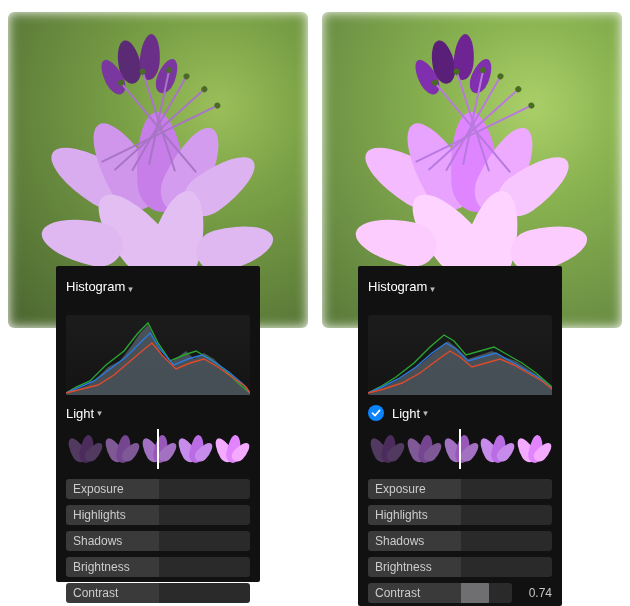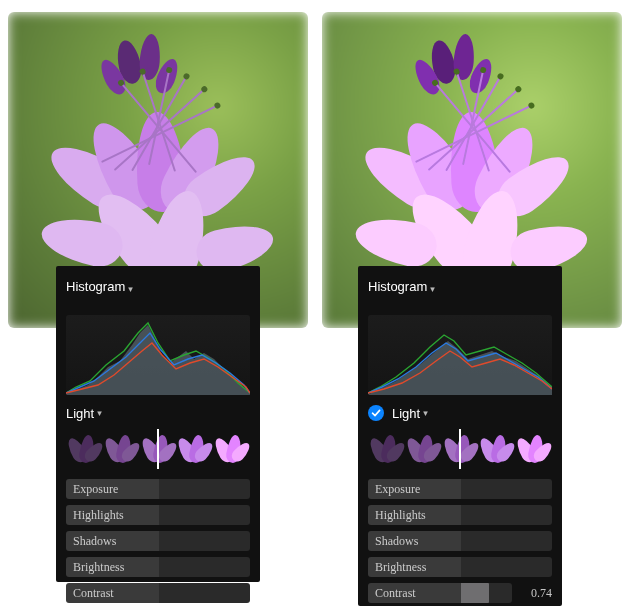--- a/index.html
+++ b/index.html
@@ -14,21 +14,21 @@
   .sec-head{display:flex;align-items:flex-end;height:20px;margin-bottom:21px;}
   .chev{font-size:9px;margin-left:3px;opacity:.7;}
   .light-head{display:flex;align-items:center;height:24px;margin:6px 0 4px 0;}
   .check{width:16px;height:16px;border-radius:8px;background:#0b84ff;display:flex;align-items:center;justify-content:center;margin-right:8px;}
   .hist-box{position:relative;height:80px;margin-bottom:4px;background:linear-gradient(#1c1c1c,#141414);border-radius:3px;}
   .hist-box svg{position:absolute;left:0;top:0;width:100%;height:100%;}
   .thumbs{display:flex;height:40px;border-radius:3px;overflow:hidden;margin-bottom:10px;position:relative;}
   .thumbs .t{flex:1;position:relative;}
   .thumbs .tsep{position:absolute;top:0;bottom:0;width:2px;background:#fff;}
   .sliders{display:flex;flex-direction:column;gap:6px;}
-  .srow{display:flex;align-items:center;height:20px;font-family:Liberation Serif, serif;}
+  .srow{display:flex;align-items:center;height:20px;}
   .sl-label{flex:0 0 86px;height:20px;display:flex;align-items:center;padding-left:7px;background:#3a3a3a;color:#ccc;border-radius:3px 0 0 3px;font-size:12px;}
   .sl-track{flex:1;height:20px;background:#2a2a2a;border-radius:0 3px 3px 0;position:relative;}
   .sl-fill{position:absolute;left:0;top:0;bottom:0;background:#6f6e70;border-radius:0 1px 1px 0;}
   .sl-value{width:34px;text-align:right;color:#c6c6c6;font-size:12px;margin-left:6px;}
   
   .bg-blur{position:absolute;inset:0;filter:blur(6px);}
   .leaf{position:absolute;border-radius:50% 50% 50% 50%/60% 60% 40% 40%;}
   .petal{position:absolute;border-radius:50% 50% 50% 50%/70% 70% 30% 30%;}
   .stamen{position:absolute;width:2px;border-radius:1px;}
   .stamen::after{content:"";position:absolute;top:-4px;left:-2px;width:6px;height:6px;border-radius:3px;background:#4b6a2a;}

